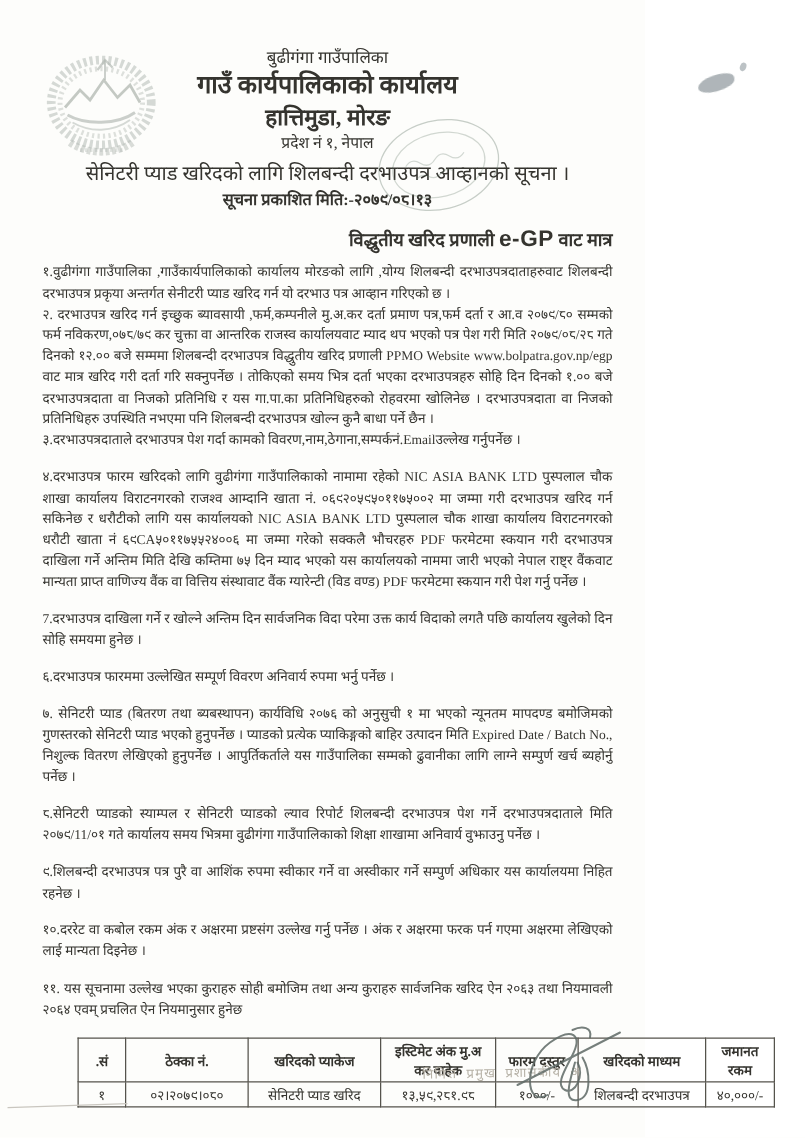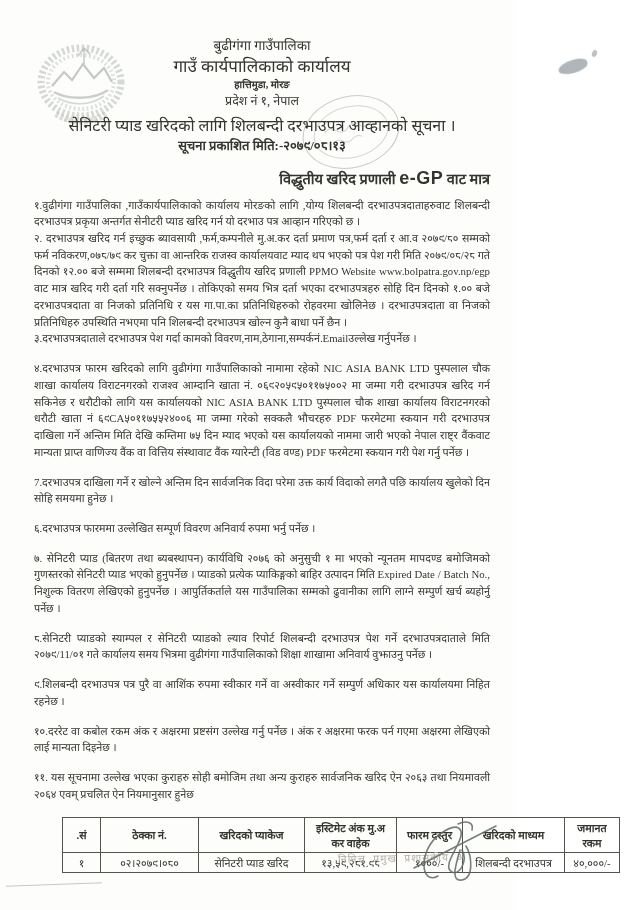--- a/index.html
+++ b/index.html
@@ -29,22 +29,22 @@
     border-radius:60% 40% 55% 45%;
     transform:rotate(-14deg);
     filter:blur(.4px);
   }
   .ink-smudge-dot{
     position:absolute;left:592px;top:50px;width:5px;height:7px;
     background:#7a868c;opacity:.5;border-radius:50%;transform:rotate(20deg);
   }
   .header-block{ text-align:center; line-height:1.25; position:relative;}
   .org-muni{ font-size:13.5px; }
-  .org-office{ font-size:17px; font-weight:normal; margin-top:1px;}
-  .org-addr{ font-size:10px; font-weight:bold; margin-top:2px;}
+  .org-office{ font-size:20px; font-weight:bold; margin-top:1px;}
+  .org-addr{ font-size:18px; font-weight:bold; margin-top:2px;}
   .org-prov{ font-size:12.5px; margin-top:2px;}
   .notice-title{ font-size:16px; font-weight:normal; margin-top:7px;}
   .notice-date{ font-size:13px; font-weight:bold; margin-top:2px;}
   .round-stamp{
     position:absolute;left:268px;top:58px;width:96px;height:70px;
     border:1.4px solid rgba(96,118,102,.35);
     border-radius:50%;
     transform:rotate(-14deg);
     pointer-events:none;
   }

